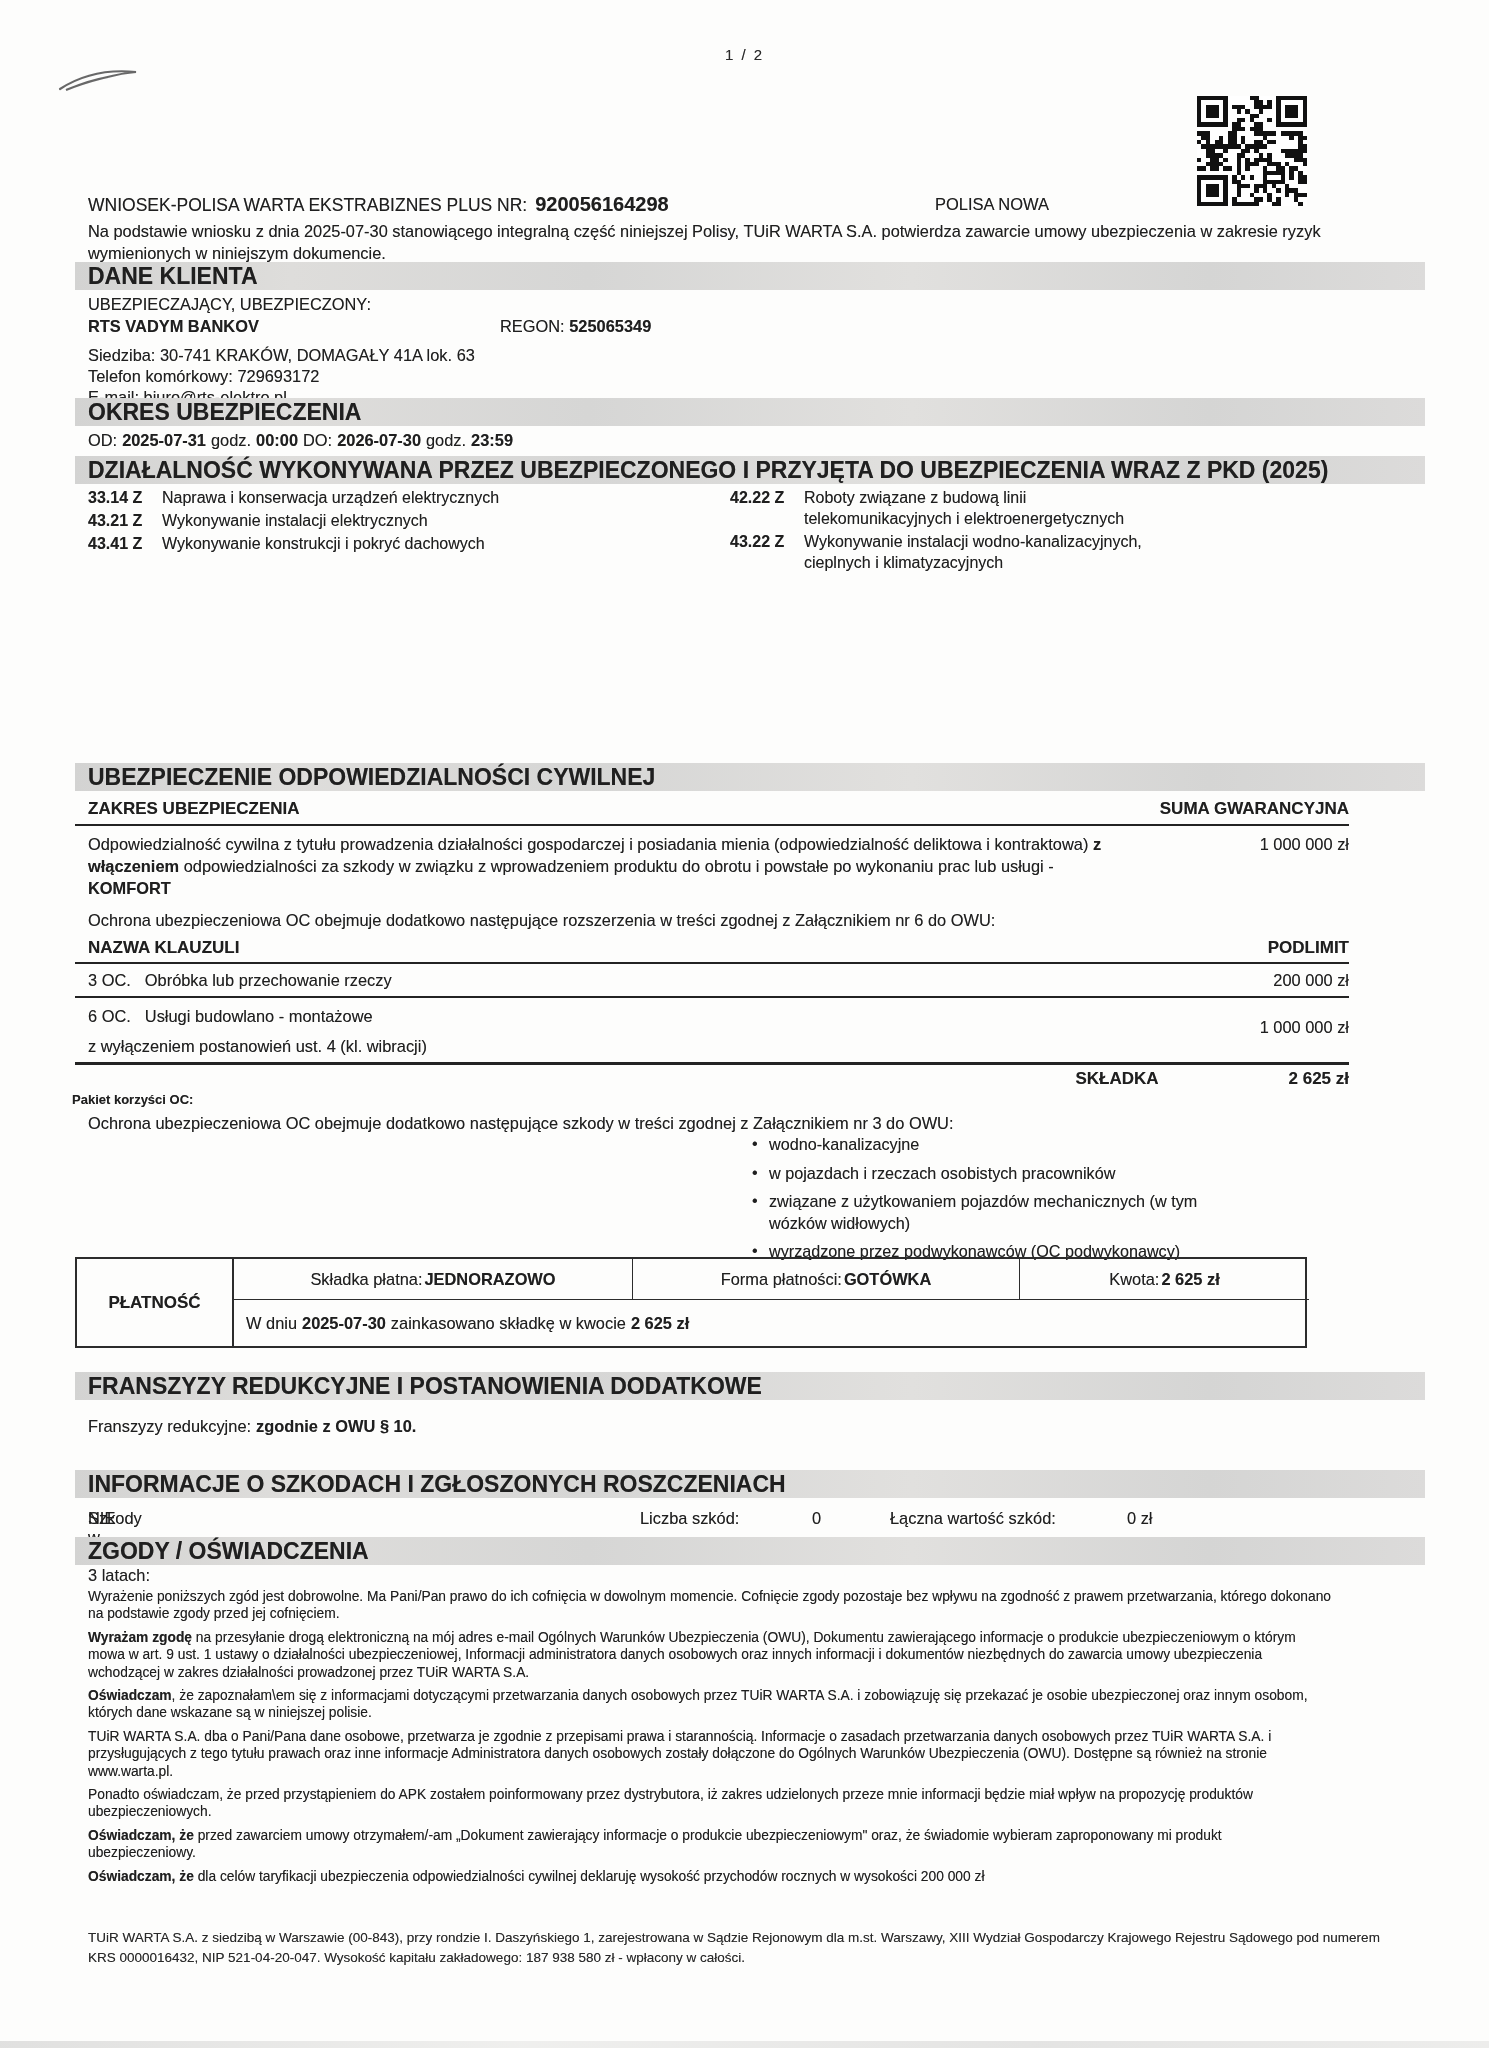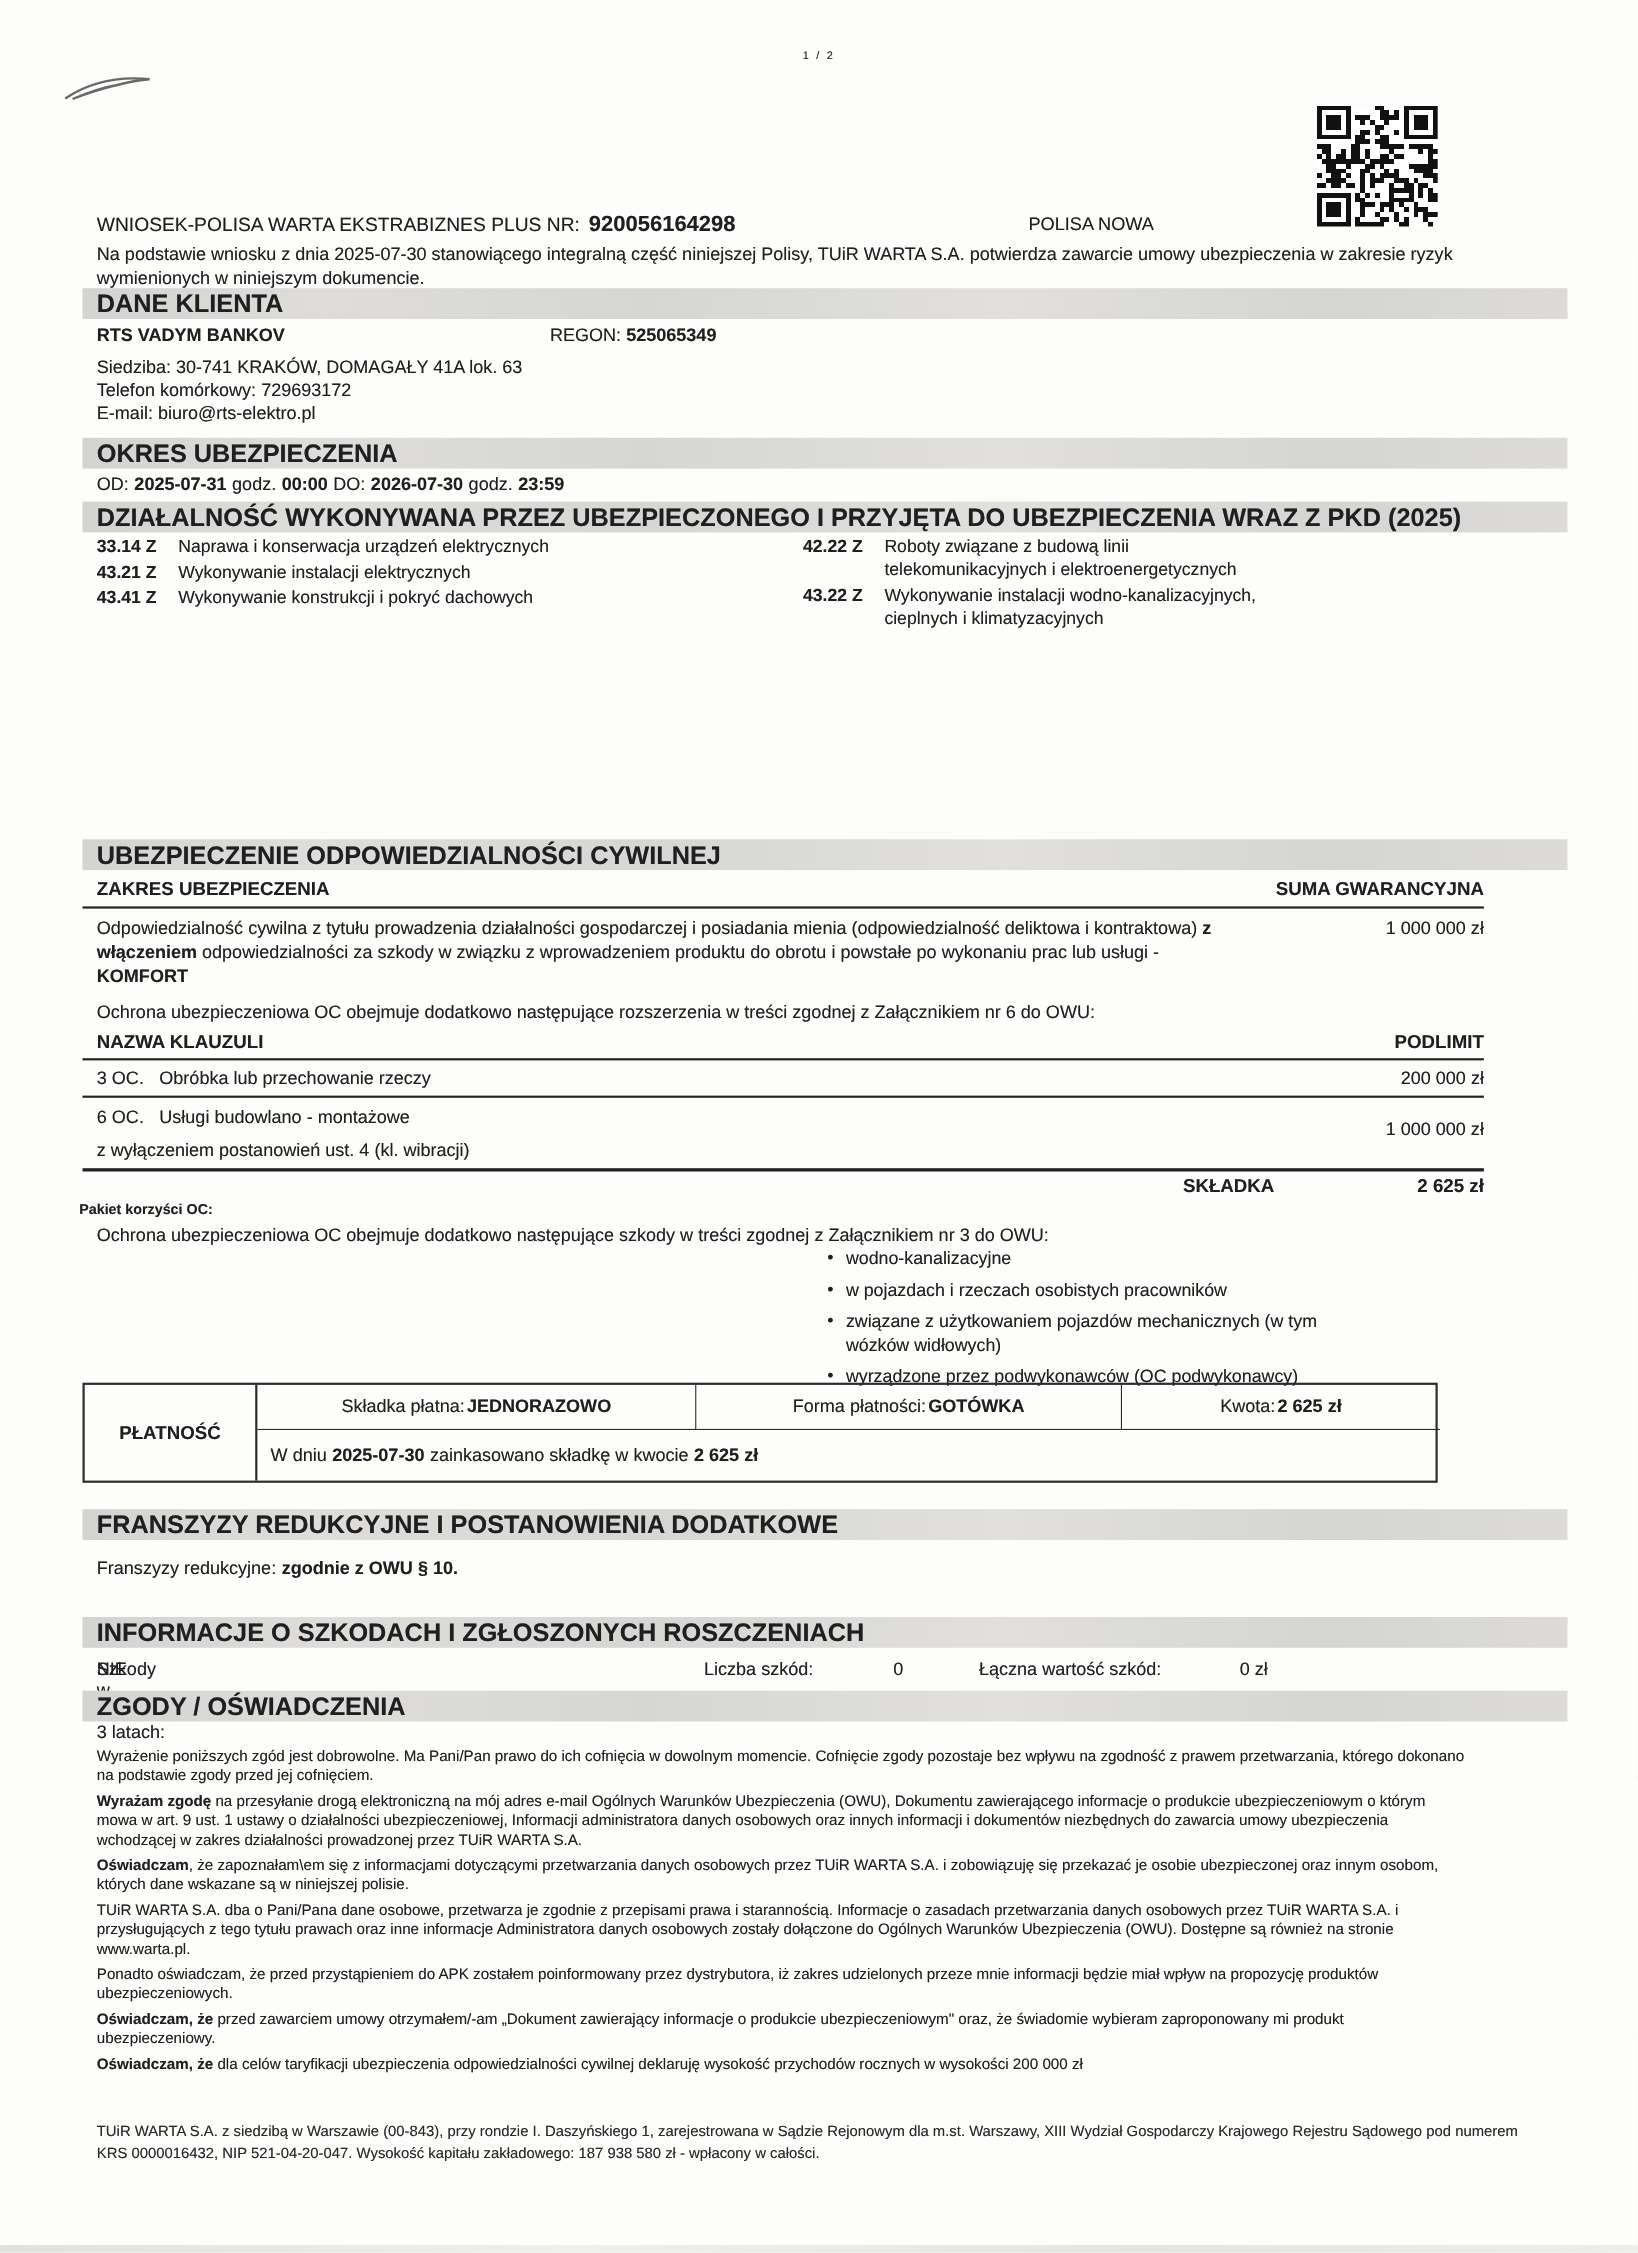--- a/index.html
+++ b/index.html
@@ -4,21 +4,21 @@
 <style>
   html,body{margin:0;padding:0;background:#e9e9e9;}
   .page{
     position:relative;width:1489px;height:2048px;margin:0 auto;
     background:#fdfdfc;color:#1f1f1f;overflow:hidden;
     font-family:"Liberation Sans","DejaVu Sans",sans-serif;
     text-shadow:0 0 .4px rgba(20,20,20,.45);
   }
   .abs{position:absolute;}
   .b{font-weight:bold;}
-  .page-num{top:46px;left:0;width:100%;text-align:center;font-size:10px;letter-spacing:2px;color:#2a2a2a;}
+  .page-num{top:46px;left:0;width:100%;text-align:center;font-size:15px;letter-spacing:2px;color:#2a2a2a;}
   .qr{top:96px;left:1197px;width:110px;height:110px;}
   .pen{top:64px;left:56px;}
   
   .title-row{top:193px;left:88px;width:1340px;font-size:17.5px;}
   .title-row .num{font-size:20px;font-weight:bold;margin-left:8px;text-align:center;}
   .title-row .status{position:absolute;left:847px;top:2px;font-size:16.5px;}
   .intro{top:221px;left:88px;width:1328px;font-size:16.4px;line-height:21.5px;}
   
   .bar{
     left:75px;width:1350px;height:28px;display:flex;align-items:center;
@@ -318,20 +318,21 @@
   <div class="abs title-row">
     <span>WNIOSEK-POLISA WARTA EKSTRABIZNES PLUS NR:</span><span class="num">920056164298</span>
     <span class="status">POLISA NOWA</span>
   </div>
   <p class="abs intro" style="margin:0">Na podstawie wniosku z dnia 2025-07-30 stanowiącego integralną część niniejszej Polisy, TUiR WARTA S.A. potwierdza zawarcie umowy ubezpieczenia w zakresie ryzyk wymienionych w niniejszym dokumencie.</p>
 
   <div class="abs bar" style="top:262px">
     <span>DANE KLIENTA</span>
   </div>
   <div class="abs client">
+    <div>UBEZPIECZAJĄCY, UBEZPIECZONY:</div>
     <div class="name-row">
       <span class="b">RTS VADYM BANKOV</span>
       <span class="regon">
         <span>REGON:</span>
         <span class="b">525065349</span>
       </span>
     </div>
     <div class="addr">Siedziba: 30-741 KRAKÓW, DOMAGAŁY 41A lok. 63</div>
     <div>
       <span>Telefon komórkowy:</span>

